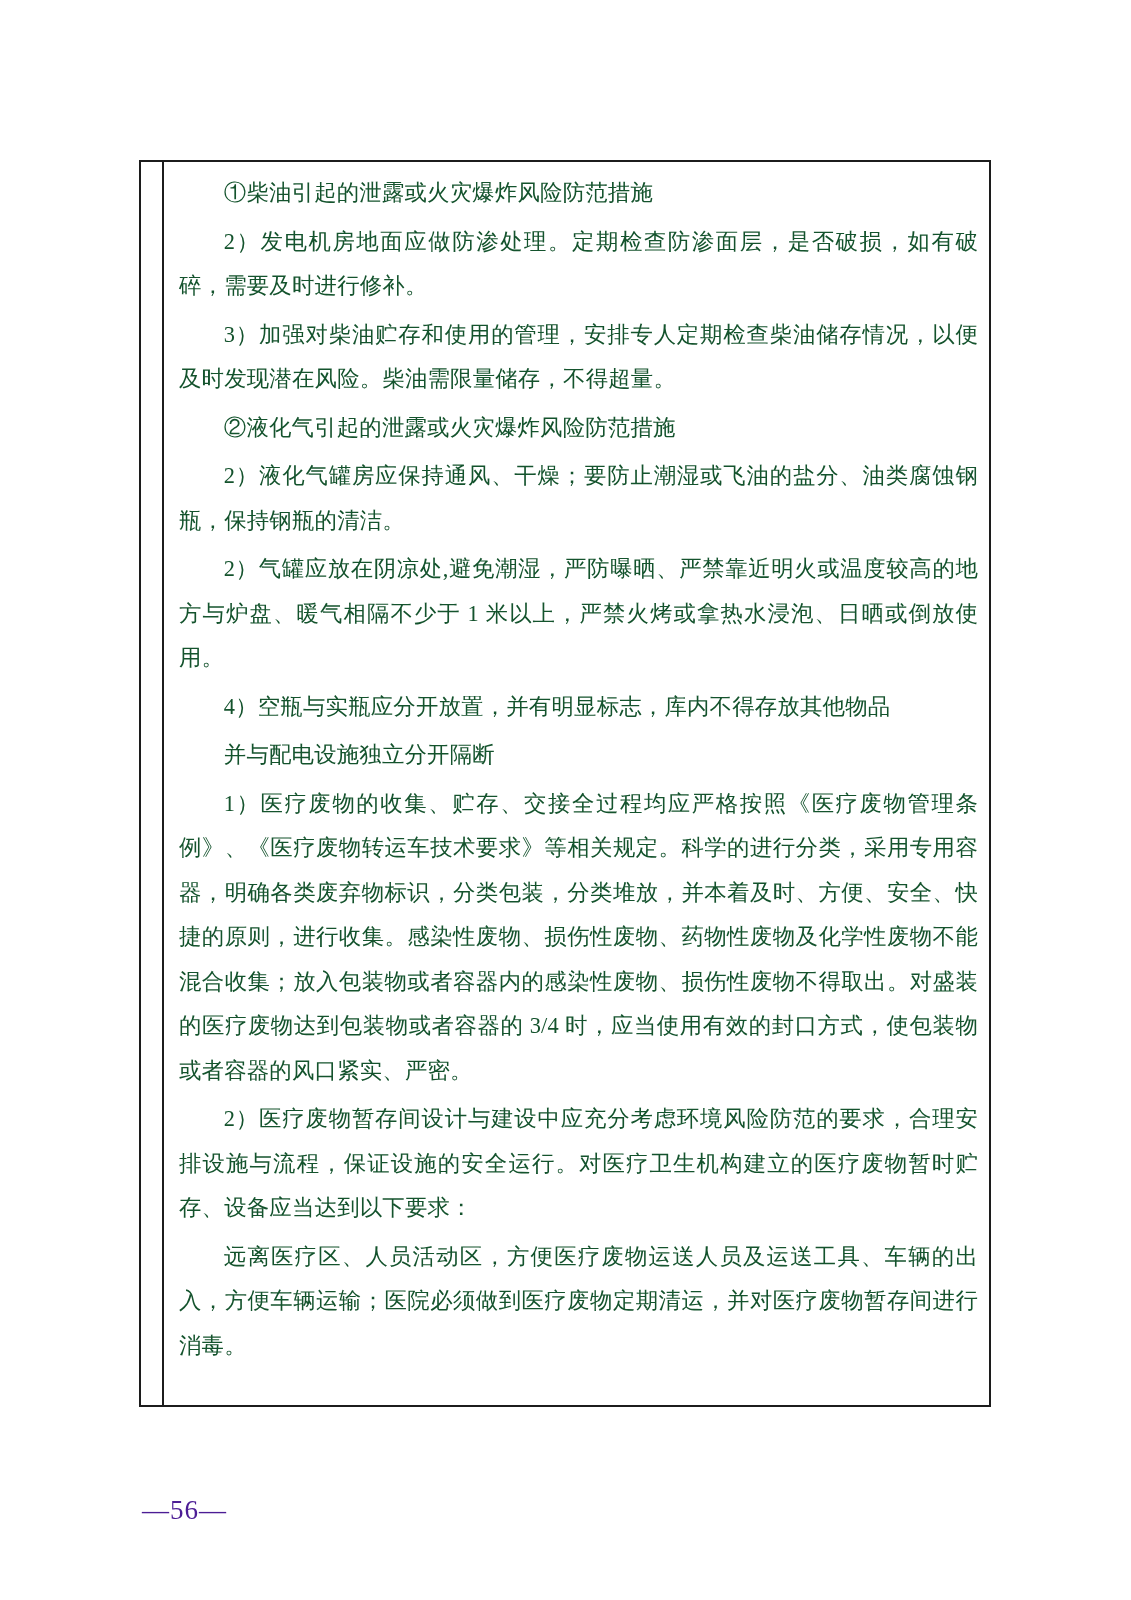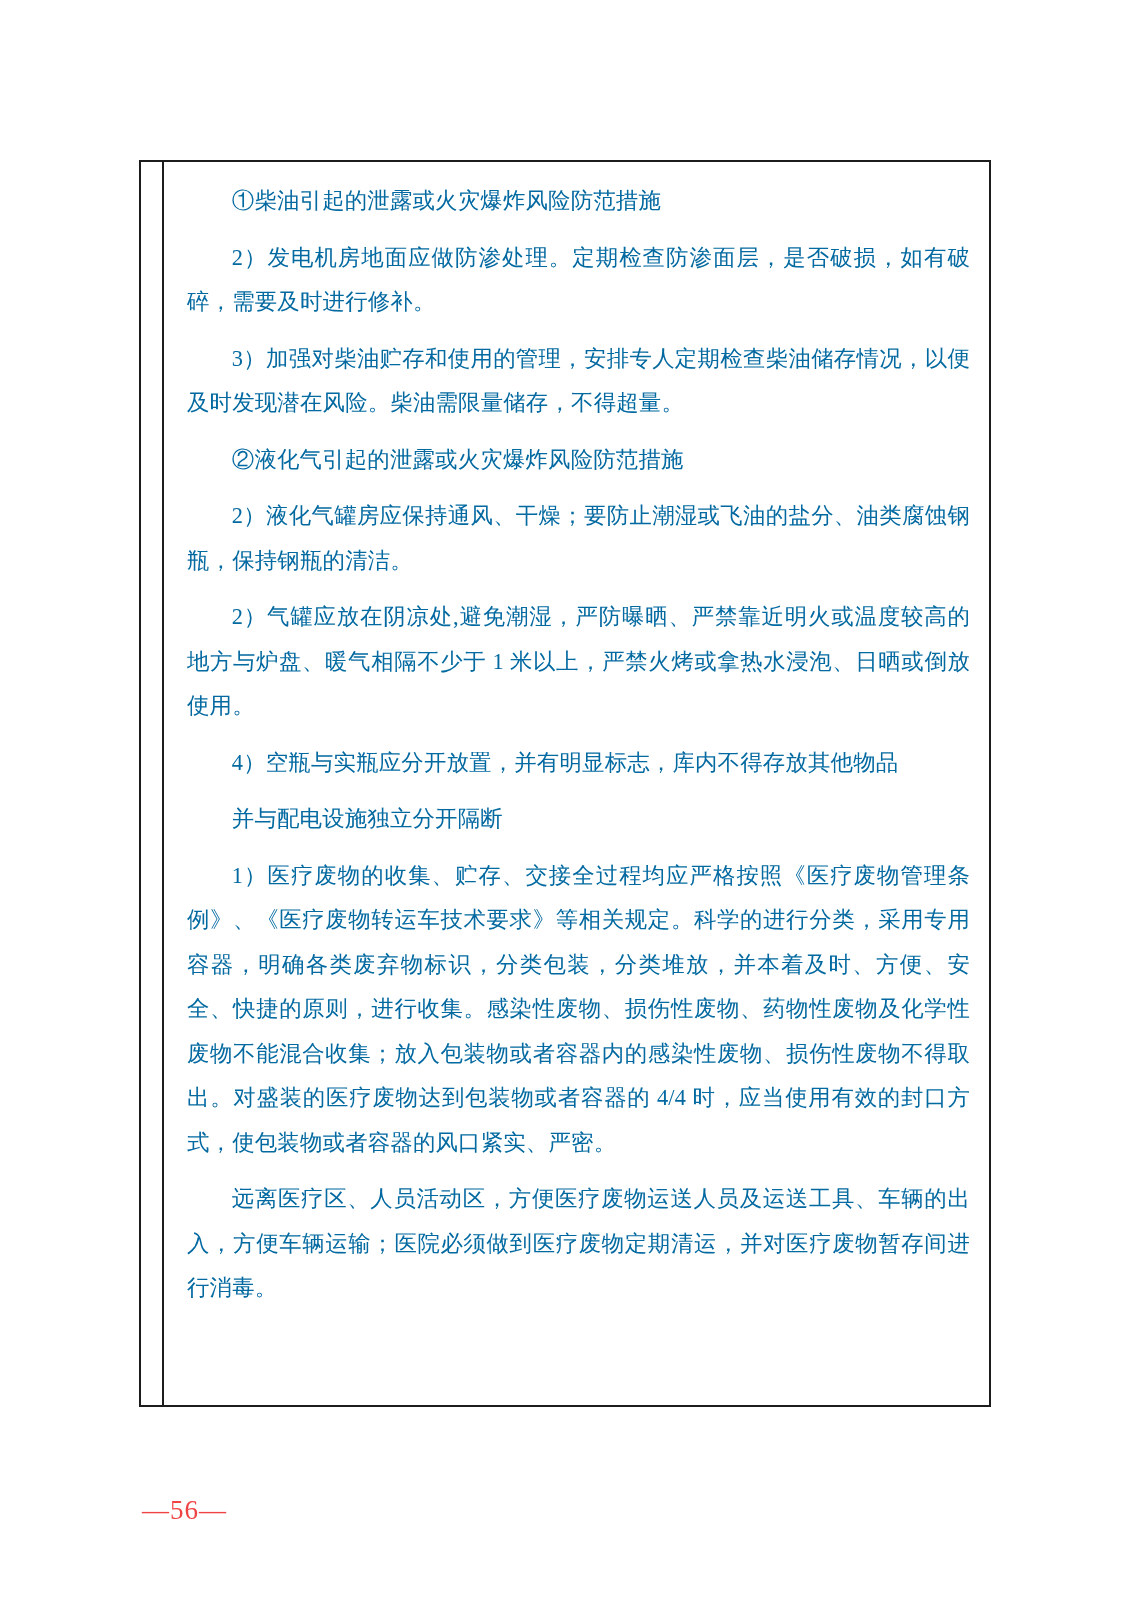--- a/index.html
+++ b/index.html
@@ -32,51 +32,52 @@
     border-right: 2px solid #1c1c1c;
     box-sizing: border-box;
   }
   .content-col {
     flex: 1 1 auto;
     padding: 5px 7px 0 11px;
     box-sizing: border-box;
     overflow: hidden;
   }
   .para {
-    margin: 12px;
+    margin: 4px;
     font-size: 22.4px;
     line-height: 44.5px;
     text-indent: 2em;
     text-align: justify;
     text-justify: inter-ideograph;
     letter-spacing: 0.2px;
-    color: #0369a1;
+    color: #14532d;
   }
   .page-number {
     position: absolute;
     left: 142px;
     top: 1494px;
     font-size: 27px;
     line-height: 32px;
-    color: #ef4444;
+    color: #4c1d95;
     letter-spacing: 1px;
   }
 </style>
 </head>
 <body>
 
 <div class="doc-table">
   <div class="gutter-col"></div>
   <div class="content-col">
       <p class="para">①柴油引起的泄露或火灾爆炸风险防范措施</p>
       <p class="para">2）发电机房地面应做防渗处理。定期检查防渗面层，是否破损，如有破碎，需要及时进行修补。</p>
       <p class="para">3）加强对柴油贮存和使用的管理，安排专人定期检查柴油储存情况，以便及时发现潜在风险。柴油需限量储存，不得超量。</p>
       <p class="para">②液化气引起的泄露或火灾爆炸风险防范措施</p>
       <p class="para">2）液化气罐房应保持通风、干燥；要防止潮湿或飞油的盐分、油类腐蚀钢瓶，保持钢瓶的清洁。</p>
       <p class="para">2）气罐应放在阴凉处,避免潮湿，严防曝晒、严禁靠近明火或温度较高的地方与炉盘、暖气相隔不少于 1 米以上，严禁火烤或拿热水浸泡、日晒或倒放使用。</p>
       <p class="para">4）空瓶与实瓶应分开放置，并有明显标志，库内不得存放其他物品</p>
       <p class="para">并与配电设施独立分开隔断</p>
-      <p class="para">1）医疗废物的收集、贮存、交接全过程均应严格按照《医疗废物管理条例》、《医疗废物转运车技术要求》等相关规定。科学的进行分类，采用专用容器，明确各类废弃物标识，分类包装，分类堆放，并本着及时、方便、安全、快捷的原则，进行收集。感染性废物、损伤性废物、药物性废物及化学性废物不能混合收集；放入包装物或者容器内的感染性废物、损伤性废物不得取出。对盛装的医疗废物达到包装物或者容器的 4/4 时，应当使用有效的封口方式，使包装物或者容器的风口紧实、严密。</p>
+      <p class="para">1）医疗废物的收集、贮存、交接全过程均应严格按照《医疗废物管理条例》、《医疗废物转运车技术要求》等相关规定。科学的进行分类，采用专用容器，明确各类废弃物标识，分类包装，分类堆放，并本着及时、方便、安全、快捷的原则，进行收集。感染性废物、损伤性废物、药物性废物及化学性废物不能混合收集；放入包装物或者容器内的感染性废物、损伤性废物不得取出。对盛装的医疗废物达到包装物或者容器的 3/4 时，应当使用有效的封口方式，使包装物或者容器的风口紧实、严密。</p>
+      <p class="para">2）医疗废物暂存间设计与建设中应充分考虑环境风险防范的要求，合理安排设施与流程，保证设施的安全运行。对医疗卫生机构建立的医疗废物暂时贮存、设备应当达到以下要求：</p>
       <p class="para">远离医疗区、人员活动区，方便医疗废物运送人员及运送工具、车辆的出入，方便车辆运输；医院必须做到医疗废物定期清运，并对医疗废物暂存间进行消毒。</p>
     </div>
 </div>
 
 <div class="page-number">—56—</div>
 
 </body></html>

